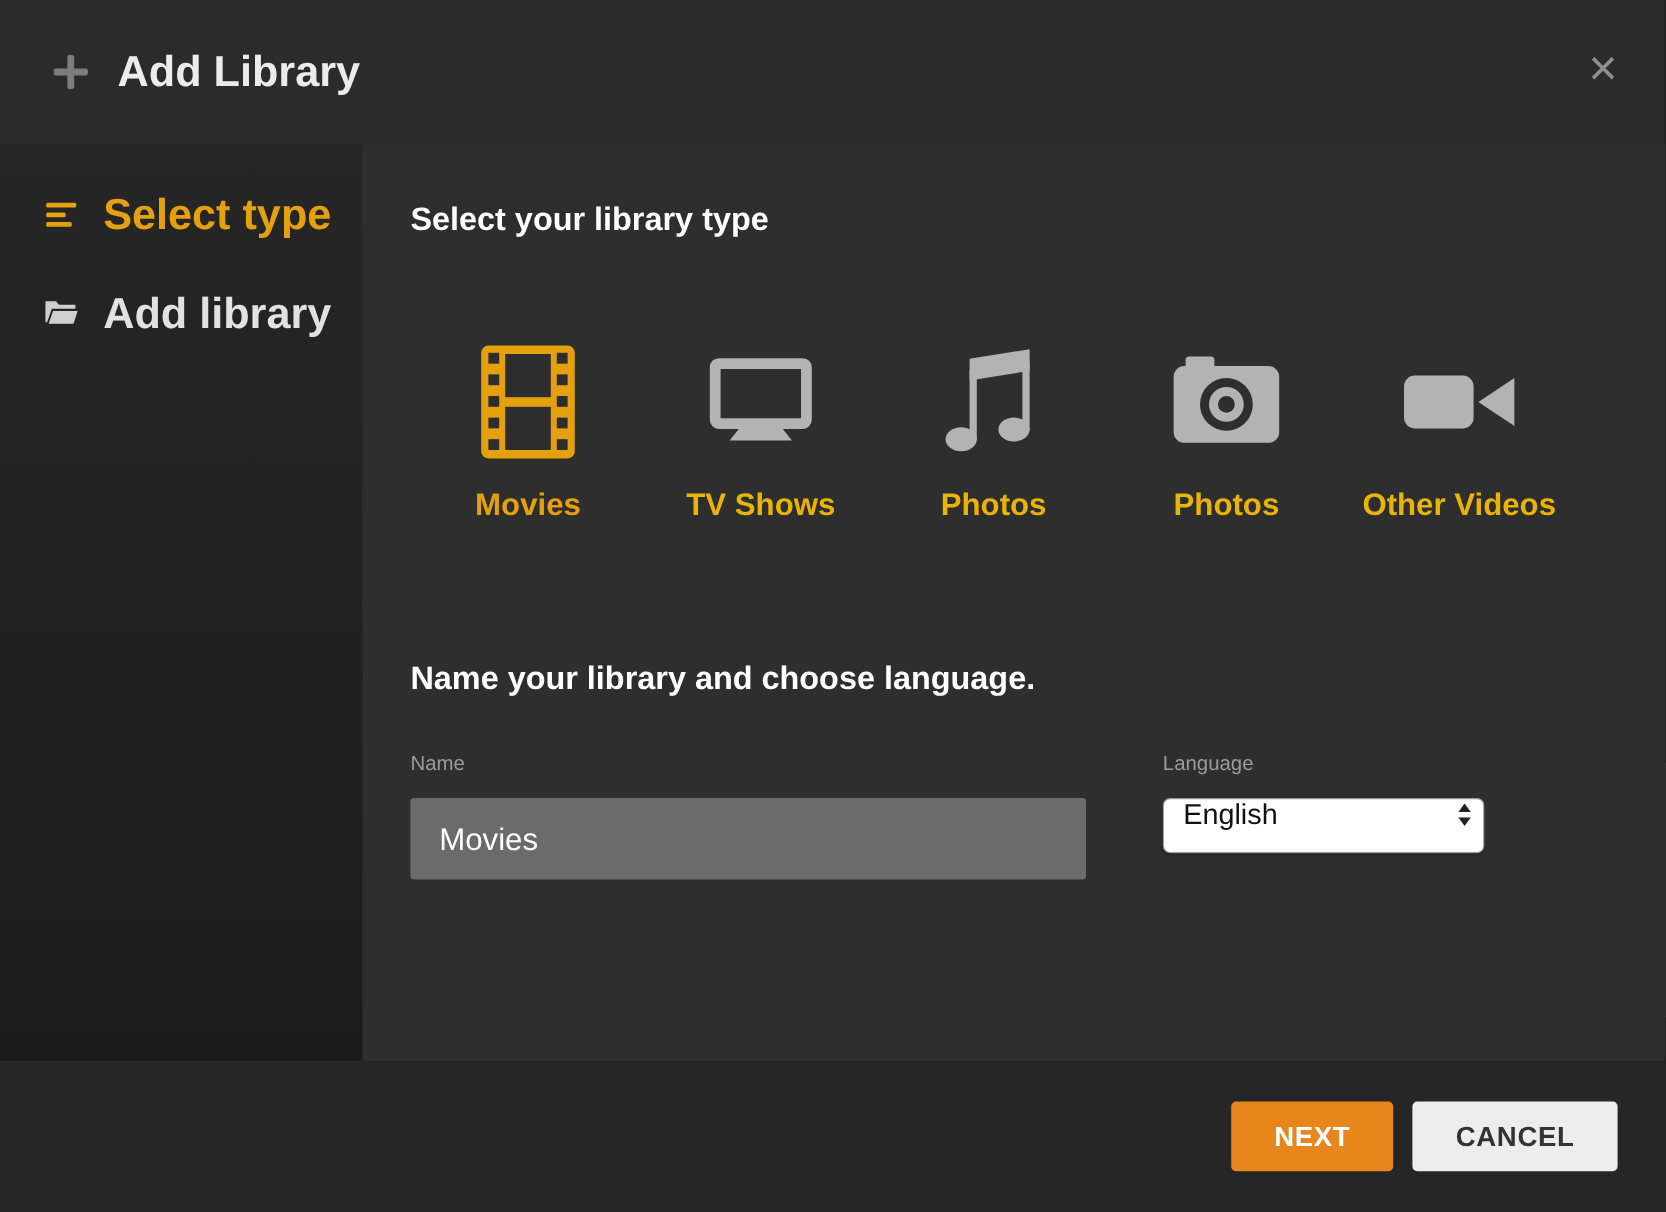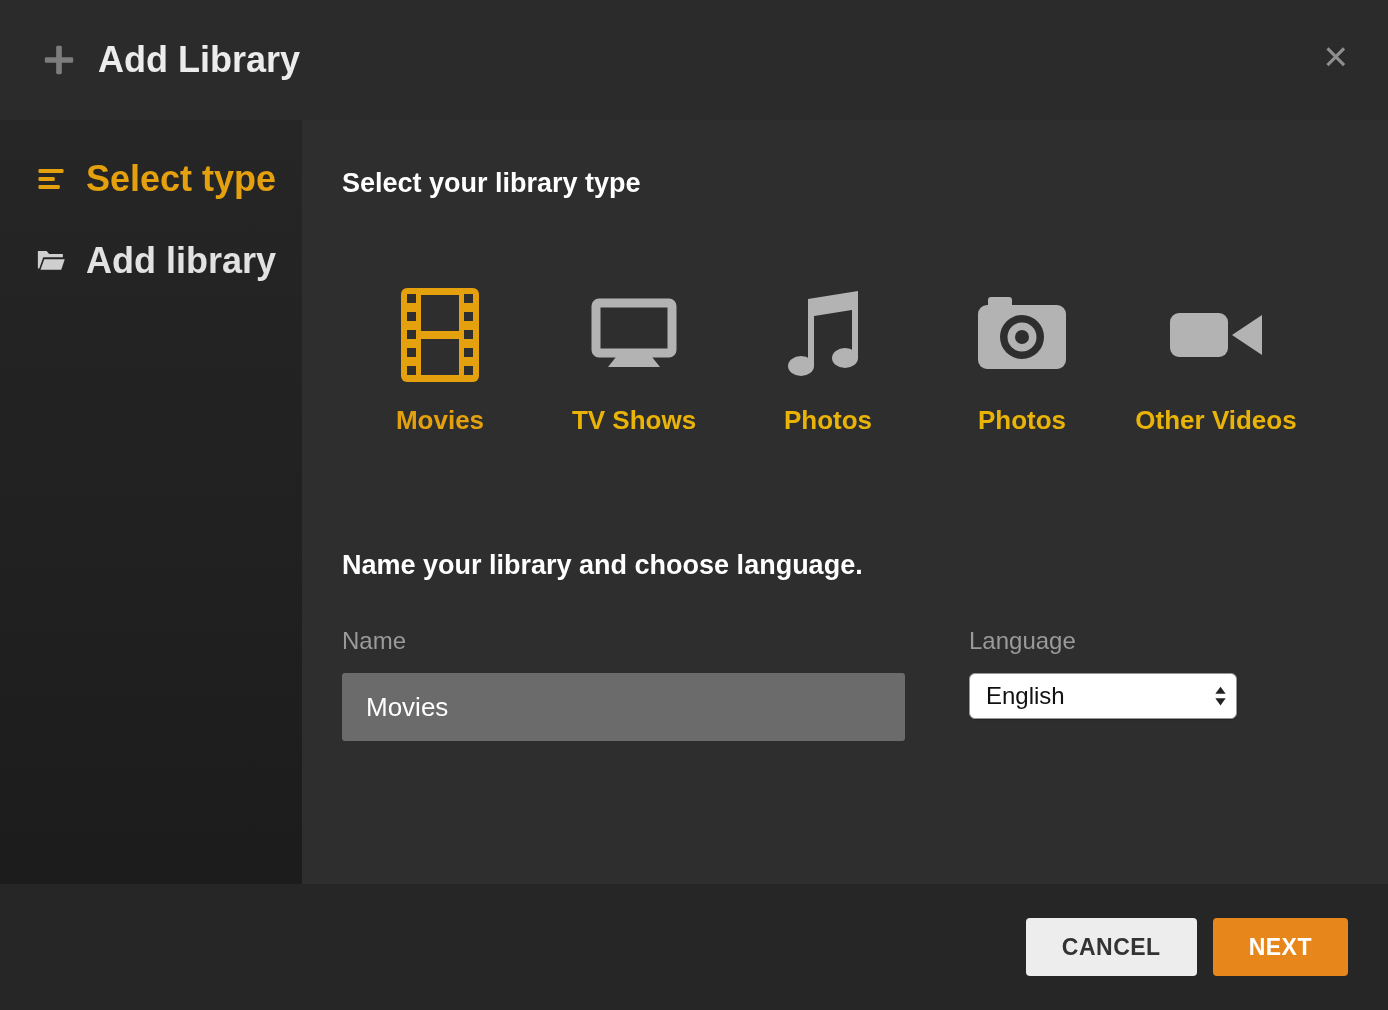--- a/index.html
+++ b/index.html
@@ -52,30 +52,30 @@
     gap:22px;cursor:pointer;color:#b3b3b3;
   }
   .type-item .t-icon{height:96px;color:inherit;}
   .type-item .t-label{font-size:26px;font-weight:600;color:#eab308;white-space:nowrap;}
   .type-item.selected{color:var(--accent,#e5a00d);}
   .type-item.selected .t-label{color:var(--accent,#e5a00d);}
   .name-sec-title{margin-top:114px;}
   .form-row{display:flex;margin-top:46px;}
   .col-name{width:563px;}
   .col-lang{margin-left:64px;}
-  .field-label{font-size:24px;color:#9a9a9a;margin-bottom:18px;}
+  .field-label{font-size:17px;color:#9a9a9a;margin-bottom:18px;}
   .name-input{
     width:100%;height:68px;background:#6b6b6b;border:0;border-radius:3px;
     color:#ffffff;font-size:26px;padding:0 24px;
     font-family:"Liberation Sans",sans-serif;outline:none;
   }
   .lang-select{
     width:268px;height:46px;background:#ffffff;
     border:1px solid #979797;border-radius:6px;
-    display:flex;align-items:center;justify-content:space-between;
+    display:flex;align-items:flex-start;justify-content:space-between;
     padding:0 8px 0 16px;cursor:pointer;
     box-shadow:0 1px 1px rgba(0,0,0,0.25);
   }
   .lang-select .sel-val{font-size:24px;color:#111111;}
   .sel-arrows{width:15px;height:26px;fill:#222222;flex:0 0 auto;}
   
   .ftr{
     flex:0 0 126px;background:#262626;
     display:flex;align-items:center;justify-content:flex-end;
     gap:16px;padding:0 40px;
@@ -209,17 +209,17 @@
               <polygon points="8,3 13.5,10.5 2.5,10.5"></polygon>
               <polygon points="8,23 13.5,15.5 2.5,15.5"></polygon>
             </svg>
           </div>
         </div>
       </div>
     </div>
   </div>
 
   <div class="ftr">
+    <button class="btn btn-next">NEXT</button>
     <button class="btn btn-cancel">CANCEL</button>
-    <button class="btn btn-next">NEXT</button>
   </div>
 
 </div>
 
 </body></html>

